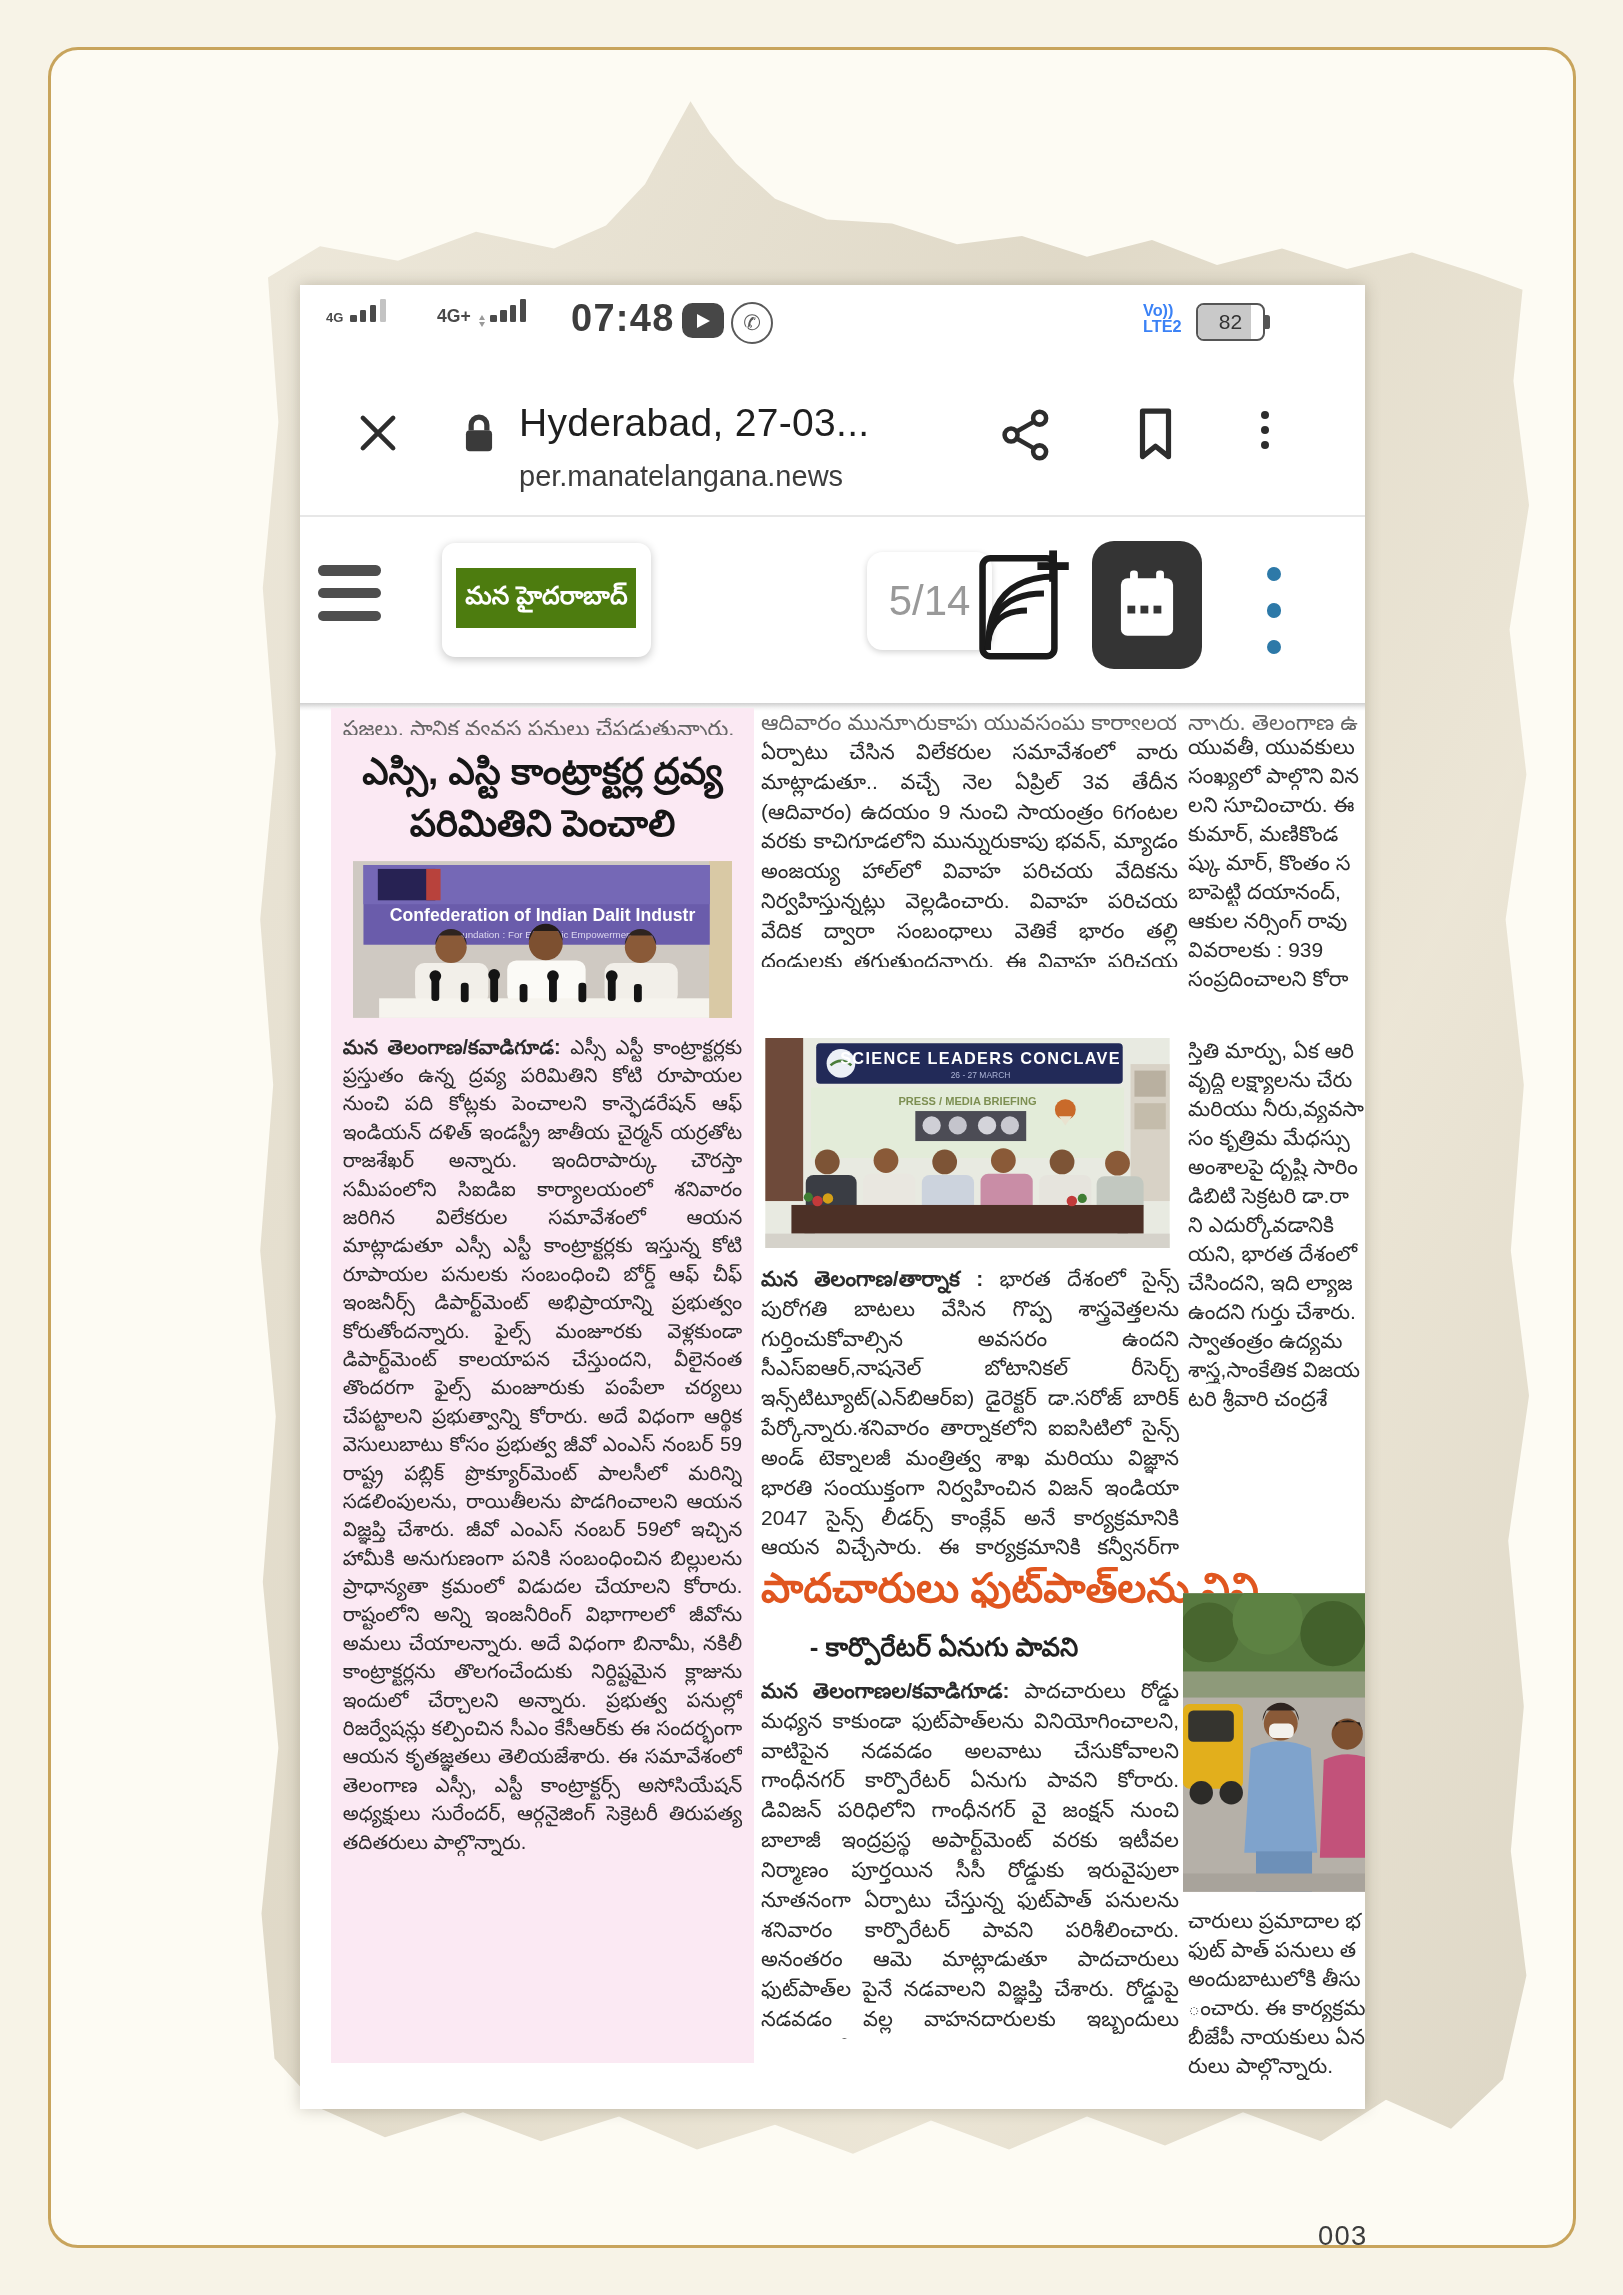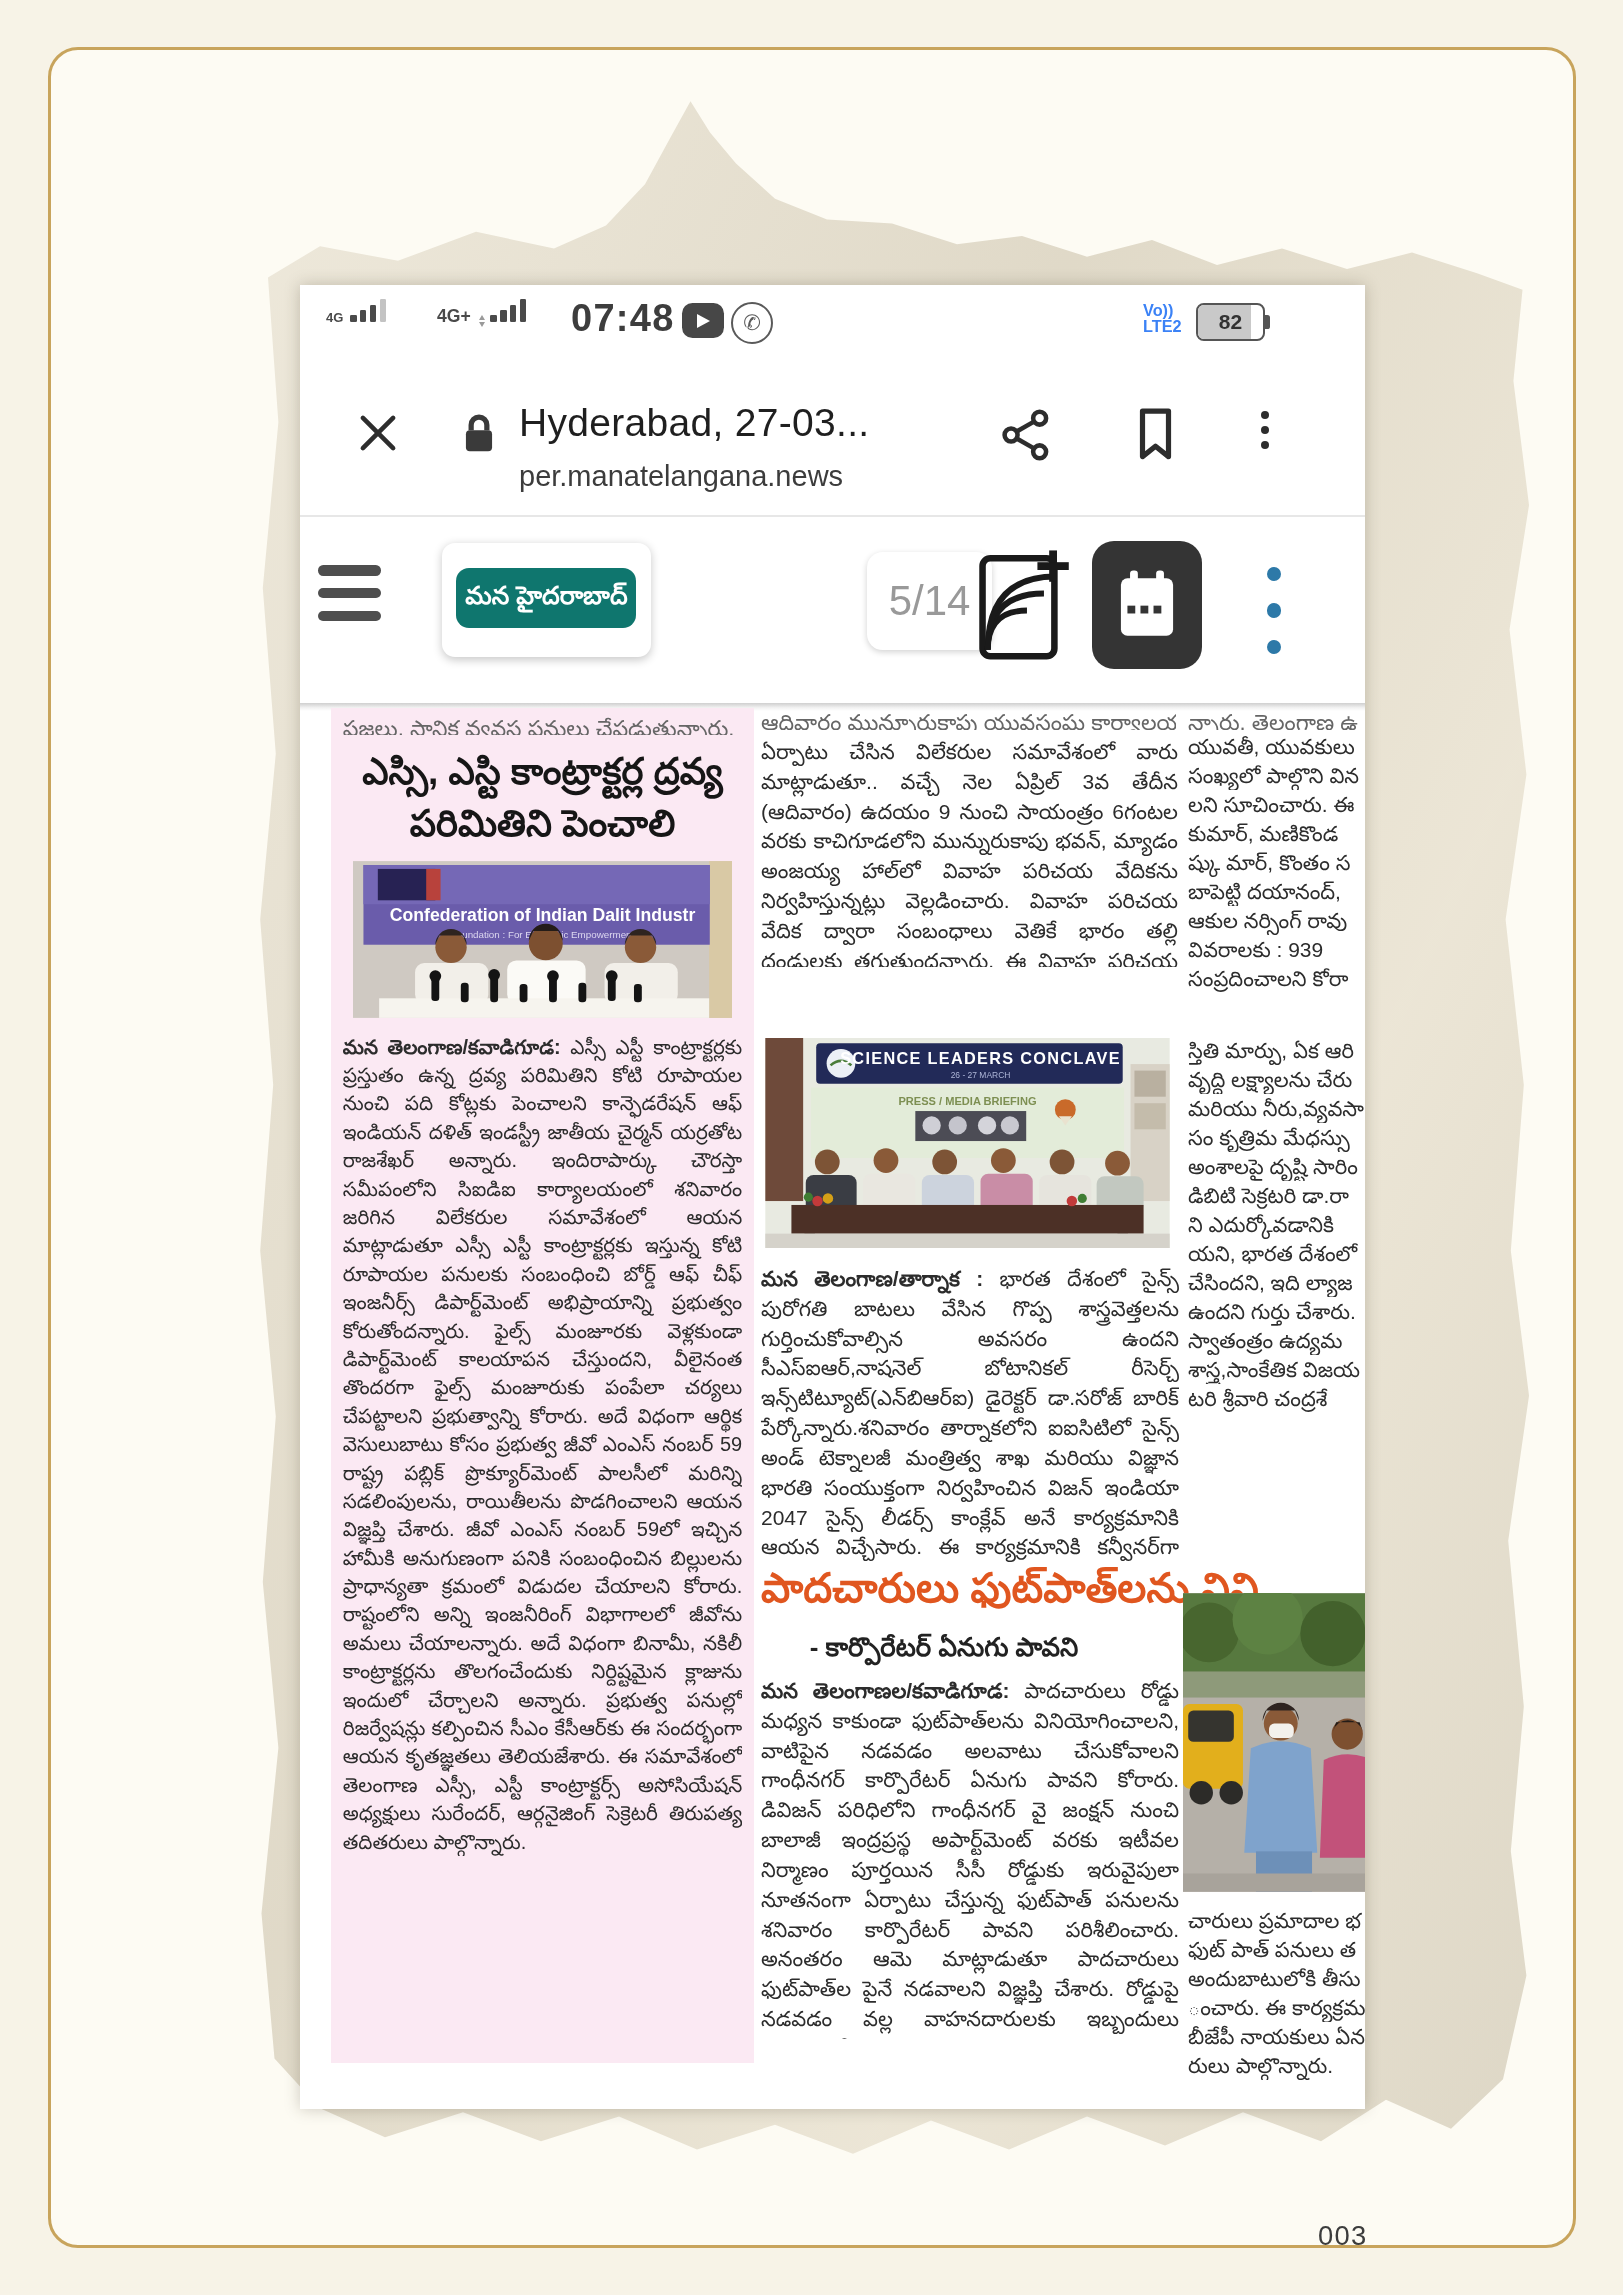--- a/index.html
+++ b/index.html
@@ -18,33 +18,33 @@
   .sb-txt{font-weight:bold;color:#4a4a4a;}
   .bars{display:inline-flex;align-items:flex-end;gap:3.3px;}
   .bars i{display:block;width:6.5px;background:#4a4a4a;border-radius:1.3px;}
   .time{font-size:38px;font-weight:600;color:#3d3d3d;letter-spacing:1.3px;}
   .playbtn{width:42px;height:35px;background:#474747;border-radius:10.5px;display:flex;align-items:center;justify-content:center;}
   .playbtn b{width:0;height:0;border-left:13px solid #fff;border-top:7.8px solid transparent;border-bottom:7.8px solid transparent;}
   .wabtn{width:38px;height:38px;border:2.6px solid #5a5a5a;border-radius:50%;display:flex;align-items:center;justify-content:center;color:#5a5a5a;font-size:21px;}
   .volte{font-size:16.3px;font-weight:bold;color:#3b82f6;line-height:.95;text-align:left;}
   .battery{width:65px;height:34px;border:2.6px solid #555;border-radius:7.8px;position:relative;display:flex;align-items:center;justify-content:center;background:#fff;overflow:hidden;}
   .battery .fill{position:absolute;left:0;top:0;bottom:0;width:82%;background:#c9c9c9;}
-  .battery .pct{position:relative;font-size:21px;font-weight:bold;color:#333;}
+  .battery .pct{position:relative;font-size:21px;font-weight:normal;color:#333;}
   .batnub{width:5.2px;height:14.4px;background:#555;border-radius:0 2.6px 2.6px 0;}
   
   .btitle{font-size:39px;color:#1f1f1f;letter-spacing:0.3px;}
   .burl{font-size:29px;color:#3c3c3c;}
   .xicon{stroke:#2d2d2d;stroke-width:7;stroke-linecap:round;}
   .kebab i{display:block;width:8.5px;height:8.5px;border-radius:50%;background:#2d2d2d;margin:6.5px auto;}
   .kebab-blue i{display:block;width:14.4px;height:14.4px;border-radius:50%;background:#2d79a8;margin:22px auto;}
   .hairline{position:absolute;left:0;right:0;height:2px;background:#e7e7e7;}
   
   .hamb i{display:block;width:63px;height:10.5px;border-radius:5.2px;background:#4e4e4e;margin-bottom:12.4px;}
   .logocard{position:absolute;background:#fff;border-radius:13px;box-shadow:0 2.6px 9.1px rgba(0,0,0,.22);}
-  .logored{position:absolute;background:#0f766e;display:flex;align-items:center;justify-content:center;border-radius:13px;}
+  .logored{position:absolute;background:#4d7c0f;display:flex;align-items:center;justify-content:center;}
   .logored span{color:#fff;font-weight:bold;font-size:25px;white-space:nowrap;}
   .pagechip{position:absolute;background:#fff;border-radius:15.7px;box-shadow:0 2px 6.5px rgba(0,0,0,.18);display:flex;align-items:center;justify-content:center;margin-left:48px;}
   .pagechip span{font-size:42px;color:#999;}
   .calbtn{position:absolute;background:#343434;border-radius:22px;display:flex;align-items:center;justify-content:center;}
   
   .paper-top{position:absolute;left:0;right:0;top:418px;height:7.8px;background:linear-gradient(#cfcfcf,#f2f2f2 60%,#ffffff);}
   .tel{color:#2c2c2c;}
   .jbody{font-size:20px;line-height:1.42;text-align:justify;color:#2d2d2d;overflow:hidden;}
   .lead{font-weight:bold;}
   .cut{height:19.6px;overflow:hidden;font-size:22px;color:#666;white-space:nowrap;}

